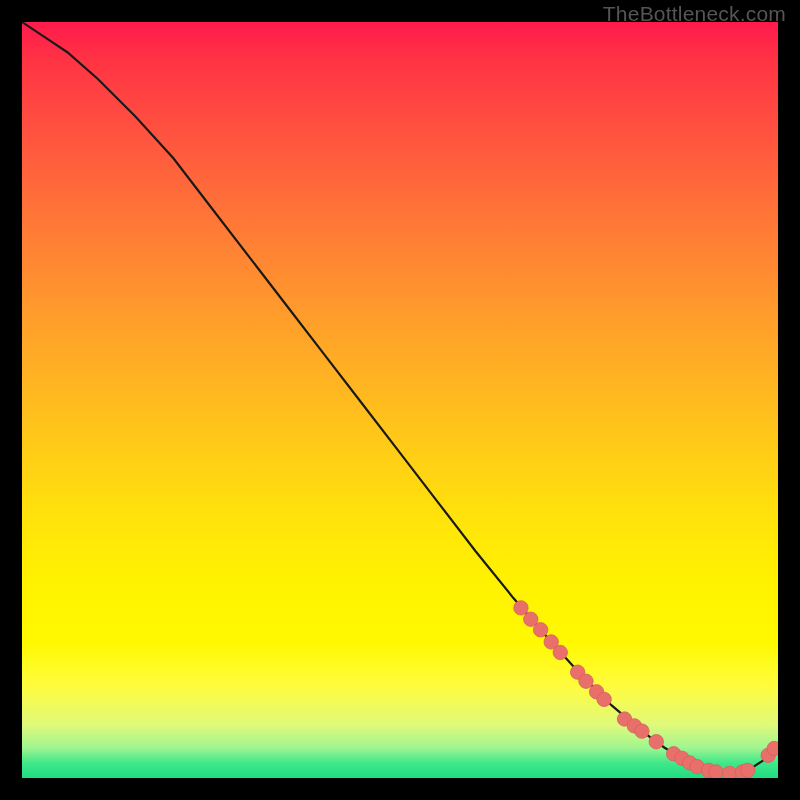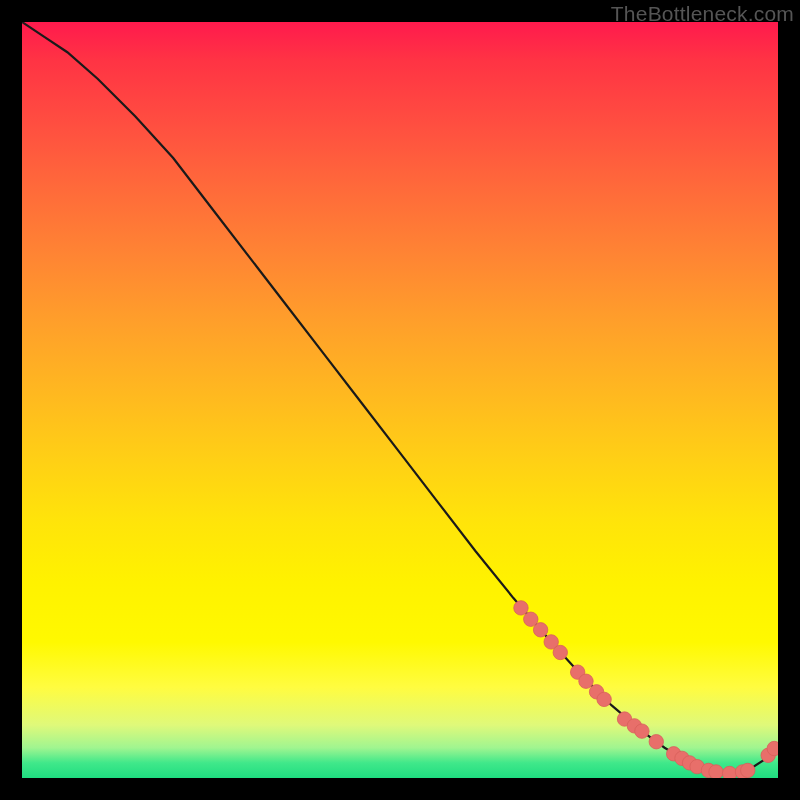--- a/index.html
+++ b/index.html
@@ -33,21 +33,21 @@
       #fffc40 88%,
       #dff97a 93%,
       #a0f590 96%,
       #40e88a 98%,
       #1fdd80 100%
     );
   }
   .watermark {
     position: absolute;
     top: 2px;
-    right: 6px;
+    right: 14px;
     color: #555;
     font-size: 21px;
     font-weight: 500;
     font-family: Arial, sans-serif;
     letter-spacing: 0.2px;
   }
   svg.curve {
     position: absolute;
     left: 22px;
     top: 22px;

